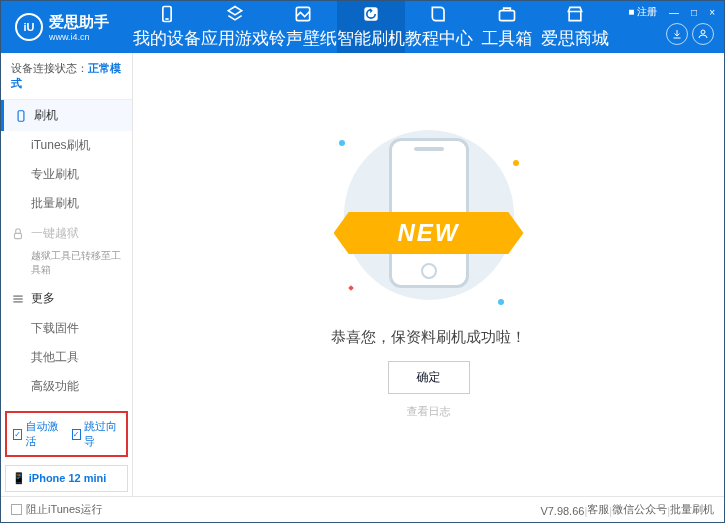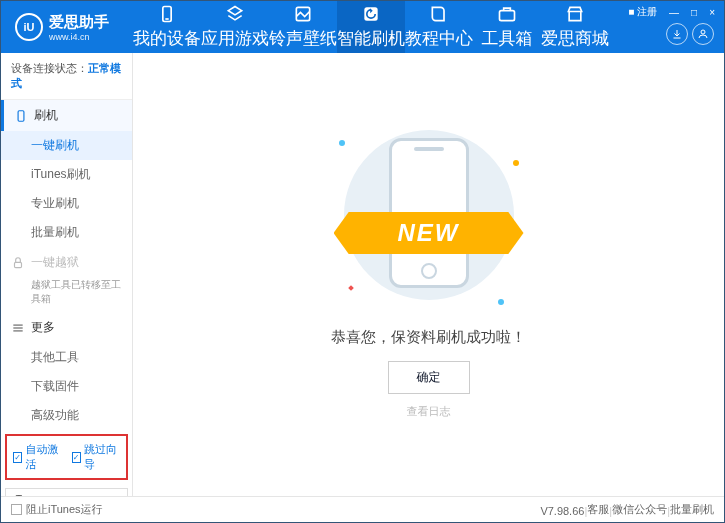--- a/index.html
+++ b/index.html
@@ -137,42 +137,41 @@
     <div class="sidebar">
       <div class="status-row">
         <span>设备连接状态：</span><span class="status-val">正常模式</span>
       </div>
       <div class="cat active-bar">
         <svg class="cat-icon" viewBox="0 0 24 24" fill="none" stroke="#0f78e0" stroke-width="2">
             <rect x="7" y="3" width="10" height="18" rx="2"></rect>
           </svg>
         <span>刷机</span>
       </div>
-      <div class="sub active">一键刷机</div>
       <div class="sub">iTunes刷机</div>
       <div class="sub">专业刷机</div>
       <div class="sub">批量刷机</div>
       <div class="cat" style="color:#bbb">
         <svg class="cat-icon" viewBox="0 0 24 24" fill="none" stroke="#bbb" stroke-width="2">
             <rect x="6" y="11" width="12" height="9" rx="2"></rect>
             <path d="M8 11 V7 A4 4 0 0 1 16 7 V11"></path>
           </svg>
         <span>一键越狱</span>
       </div>
       <div class="note">越狱工具已转移至工具箱</div>
       <div class="cat">
         <svg class="cat-icon" viewBox="0 0 24 24" stroke="#666" stroke-width="2">
             <line x1="4" y1="7" x2="20" y2="7"></line>
             <line x1="4" y1="12" x2="20" y2="12"></line>
             <line x1="4" y1="17" x2="20" y2="17"></line>
           </svg>
         <span>更多</span>
       </div>
+      <div class="sub">下载固件</div>
       <div class="sub">其他工具</div>
-      <div class="sub">下载固件</div>
       <div class="sub">高级功能</div>
       <div style="flex:1"></div>
       <div class="check-row">
         <label class="chk">
             <span class="chk-box">✓</span>
             <span>自动激活</span>
           </label>
         <label class="chk">
             <span class="chk-box">✓</span>
             <span>跳过向导</span>

